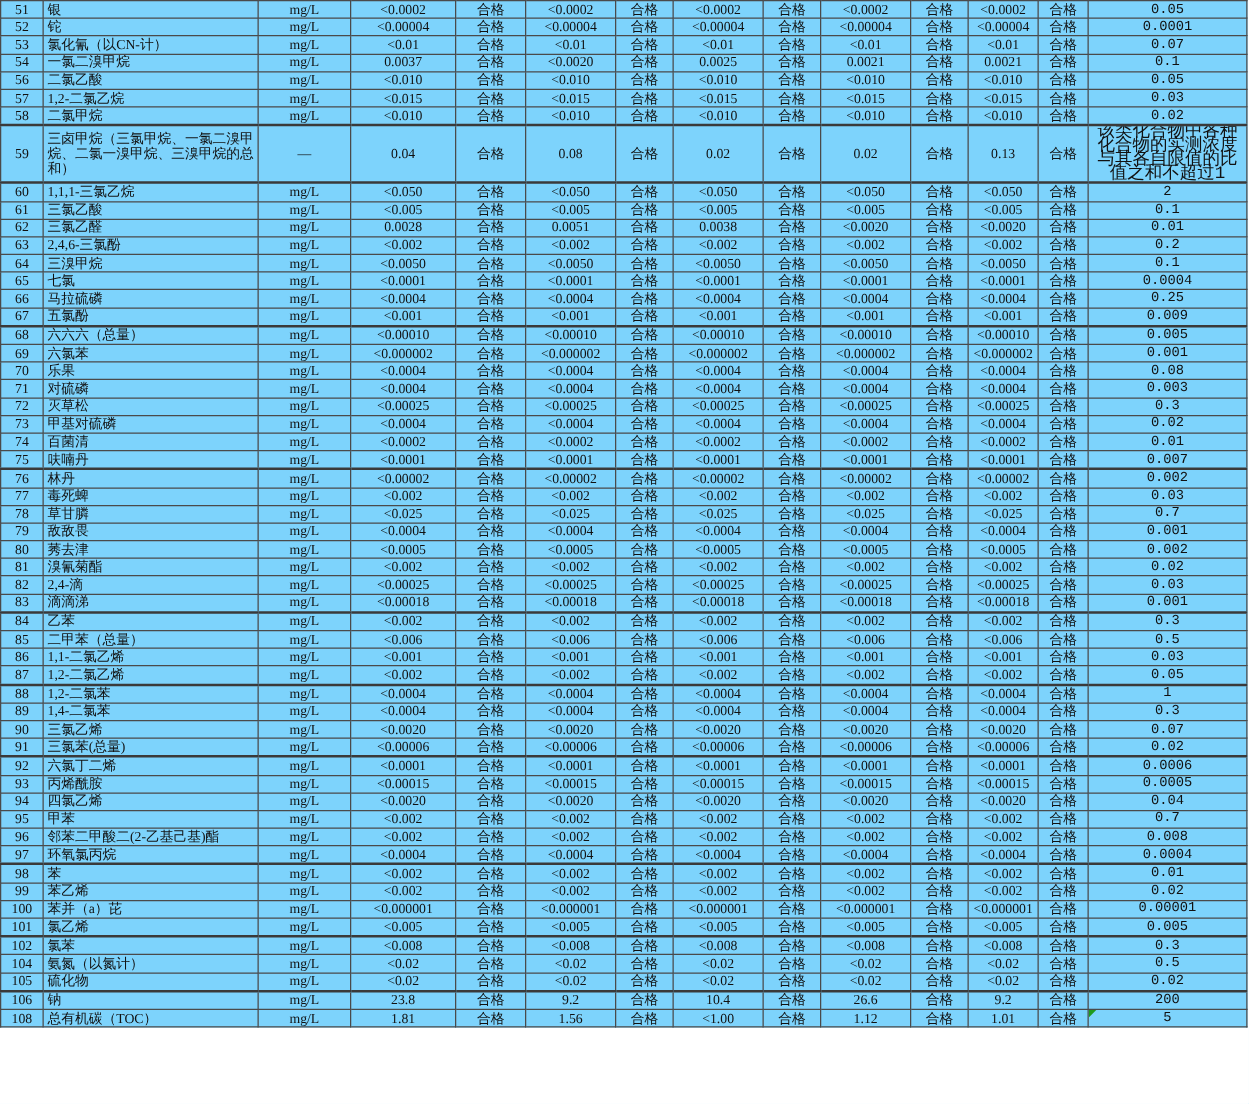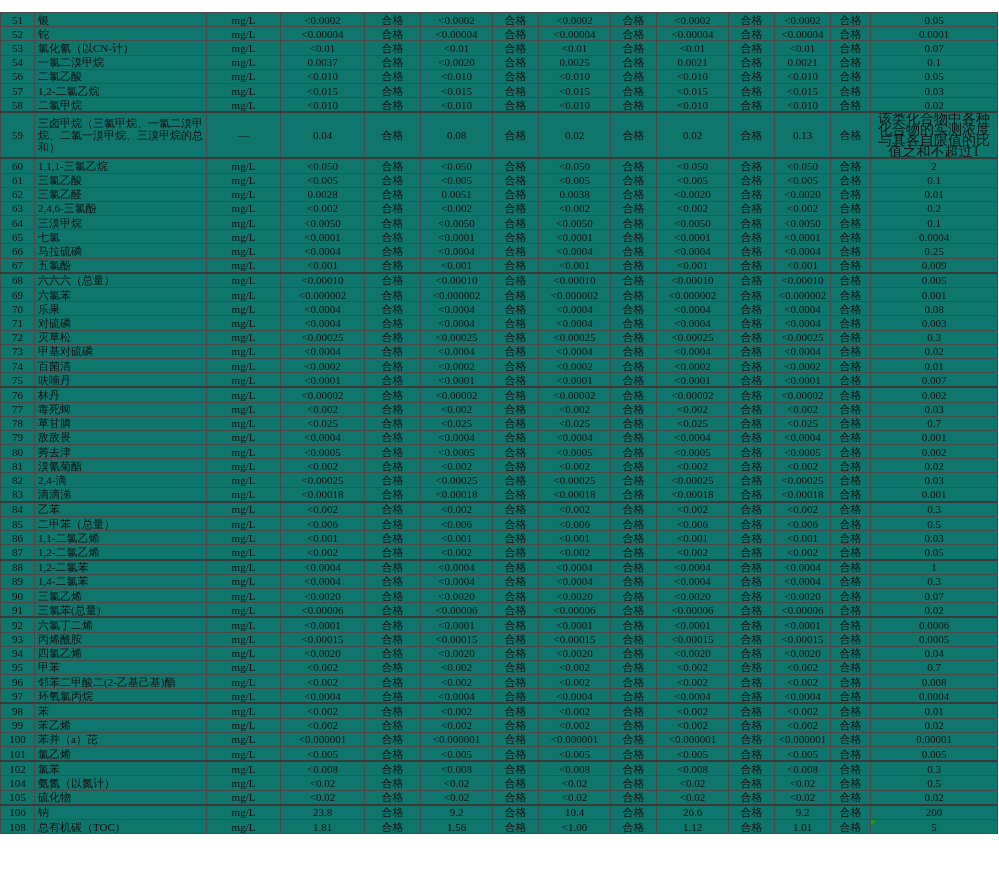--- a/index.html
+++ b/index.html
@@ -7,40 +7,39 @@
     position:relative;
     width:999px;height:883px;
     overflow:hidden;
     background:#fff;
     font-family:"Liberation Serif","DejaVu Serif",serif;
   }
   table{
     border-collapse:collapse;
     table-layout:fixed;
     width:997px;
-    background:#0f766e;
-    margin-top:12px;
+    background:#7dd3fc;
   }
   td{
     border:1px solid #4a4a4a;
     font-size:11px;
     line-height:12px;
     height:13.2px;
     padding:0 1px;
     color:#111;
     text-align:center;
     vertical-align:middle;
     overflow:hidden;
     white-space:nowrap;
   }
   td.c-name{text-align:left;padding-left:3px;}
   tr.tall td{height:39px;white-space:normal;line-height:12px;}
   tr.tall td.c-limit{font-size:14px;line-height:11px;}
   tr.sep td{border-top:2px solid #3a3a3a;}
-  td.c-limit{position:relative;}
+  td.c-limit{position:relative;font-family:Liberation Mono, monospace;}
   .tri{
     position:absolute;left:0;top:0;
     width:0;height:0;
     border-top:6px solid #1f9a1f;
     border-right:6px solid transparent;
   }
 </style>
 </head>
 <body>
 

